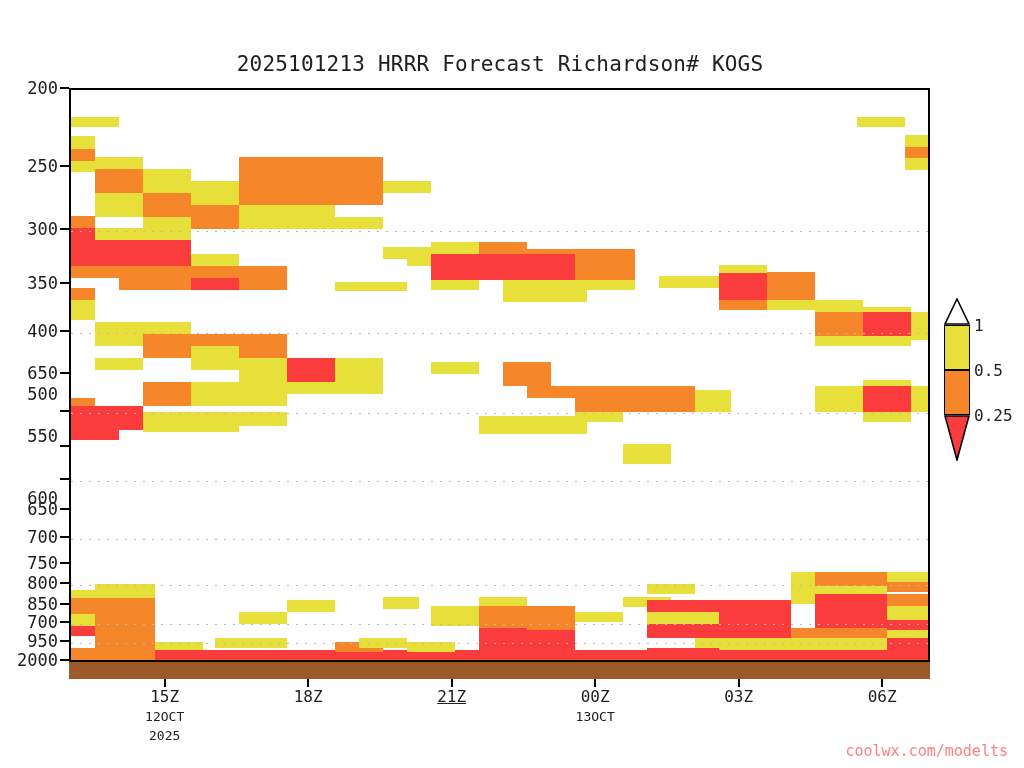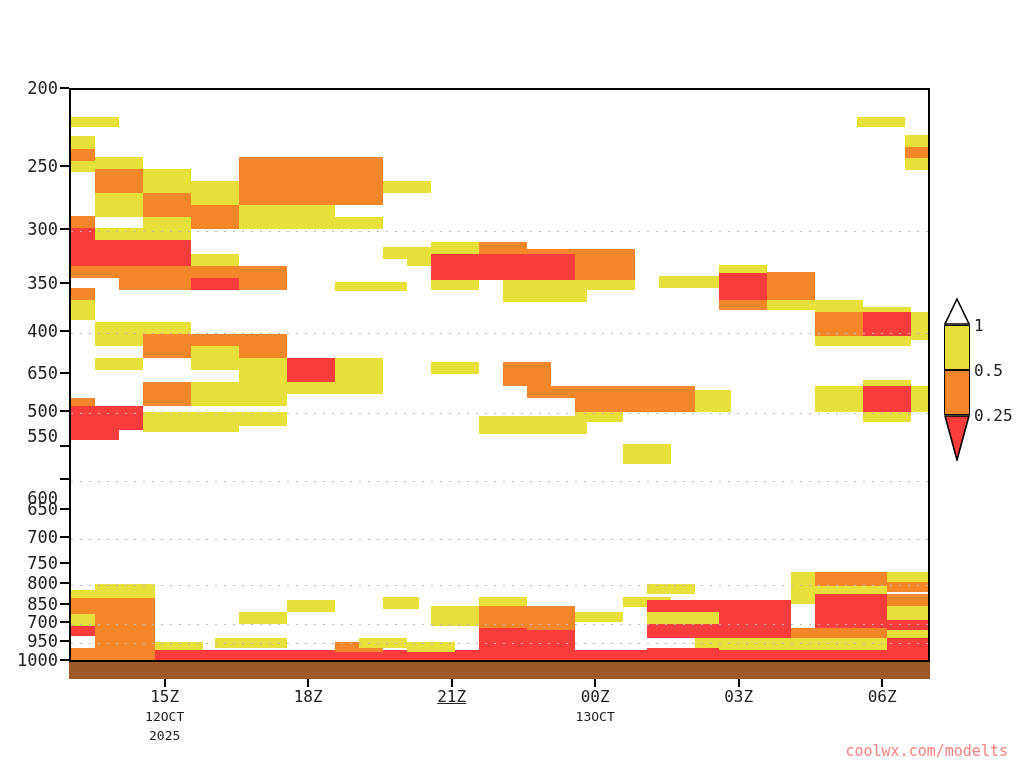--- a/index.html
+++ b/index.html
@@ -48,55 +48,56 @@
   #cbar .seg{position:absolute;left:0;width:26px;border:1.6px solid #000;box-sizing:border-box;}
   .tri{position:absolute;left:0;width:0;height:0;}
   .cblab{position:absolute;left:30px;font-size:16px;color:#202020;
          transform:translateY(-50%);white-space:nowrap;}
 </style>
 </head>
 <body>
 
 <div id="root">
 
+  <div id="title">2025101213 HRRR Forecast Richardson# KOGS</div>
 
   <div id="yticks">
       <div class="ytick" style="top: 88px;">200</div>
       <div class="ytickmark" style="top: 88px;"></div>
       <div class="ytick" style="top: 166px;">250</div>
       <div class="ytickmark" style="top: 166px;"></div>
       <div class="ytick" style="top: 229px;">300</div>
       <div class="ytickmark" style="top: 229px;"></div>
       <div class="ytick" style="top: 283px; margin-left: 24px;">350</div>
       <div class="ytickmark" style="top: 283px;"></div>
       <div class="ytick" style="top: 331px;">400</div>
       <div class="ytickmark" style="top: 331px;"></div>
       <div class="ytick" style="top: 373px;">650</div>
       <div class="ytickmark" style="top: 373px;"></div>
-      <div class="ytick" style="top: 411px;">500</div>
+      <div class="ytick" style="top: 394px;">500</div>
       <div class="ytickmark" style="top: 411px;"></div>
       <div class="ytick" style="top: 436px;">550</div>
       <div class="ytickmark" style="top: 446px;"></div>
       <div class="ytick" style="top: 498px;">600</div>
       <div class="ytickmark" style="top: 479px;"></div>
       <div class="ytick" style="top: 509px;">650</div>
       <div class="ytickmark" style="top: 509px;"></div>
       <div class="ytick" style="top: 537px;">700</div>
       <div class="ytickmark" style="top: 537px;"></div>
       <div class="ytick" style="top: 563px;">750</div>
       <div class="ytickmark" style="top: 563px;"></div>
       <div class="ytick" style="top: 583px;">800</div>
       <div class="ytickmark" style="top: 583px;"></div>
       <div class="ytick" style="top: 604px;">850</div>
       <div class="ytickmark" style="top: 604px;"></div>
       <div class="ytick" style="top: 622px;">700</div>
       <div class="ytickmark" style="top: 622px;"></div>
       <div class="ytick" style="top: 641px;">950</div>
       <div class="ytickmark" style="top: 641px;"></div>
-      <div class="ytick" style="top: 660px;">1000</div>
+      <div class="ytick" style="top: 660px;">2000</div>
       <div class="ytickmark" style="top: 660px;"></div>
     </div>
 
   <div id="plot">
     <div id="cells">
         <div class="cell" style="left: 0px; top: 27px; width: 48px; height: 10px; background: rgb(232, 224, 58);"></div>
         <div class="cell" style="left: 786px; top: 27px; width: 48px; height: 10px; background: rgb(232, 224, 58);"></div>
         <div class="cell" style="left: 0px; top: 46px; width: 24px; height: 13px; background: rgb(232, 224, 58);"></div>
         <div class="cell" style="left: 834px; top: 45px; width: 27px; height: 12px; background: rgb(232, 224, 58);"></div>
         <div class="cell" style="left: 0px; top: 59px; width: 24px; height: 12px; background: rgb(245, 134, 42);"></div>

